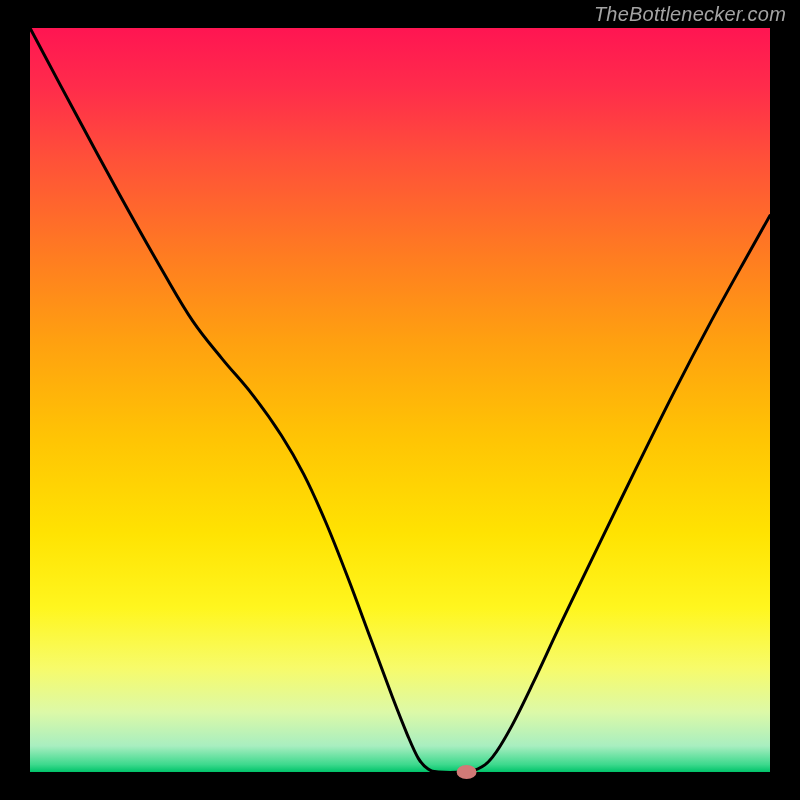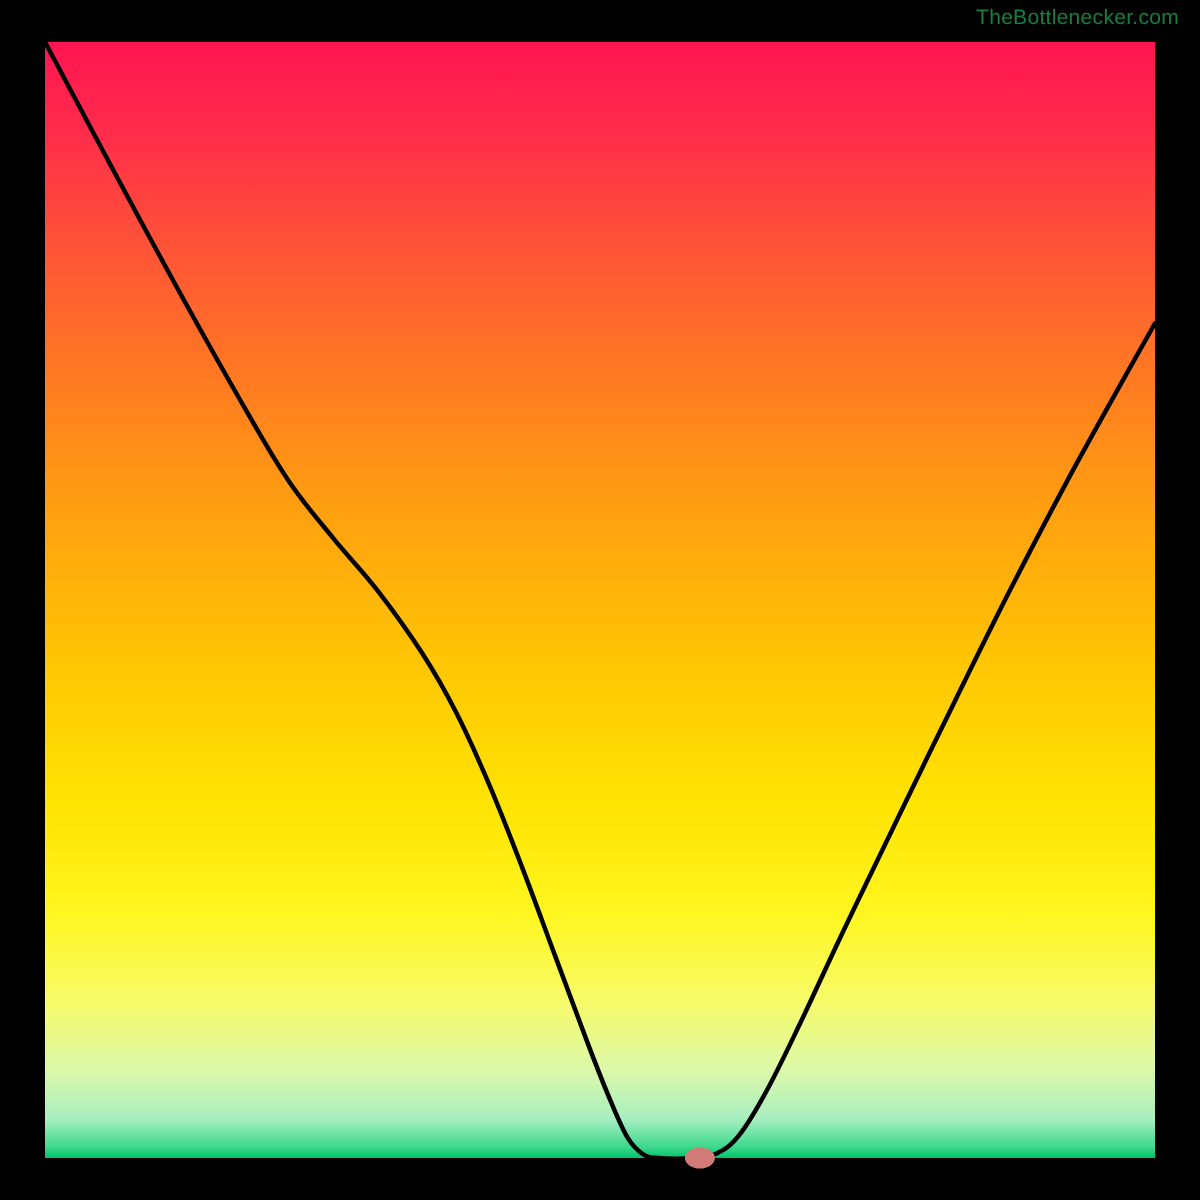--- a/index.html
+++ b/index.html
@@ -17,26 +17,27 @@
     background: #000;
   }
   .overlay {
     position: absolute;
     left: 0; top: 0;
     width: 800px; height: 800px;
     pointer-events: none;
   }
   .watermark {
     position: absolute;
-    color: #15803d;
+    color: #a3a3a3;
     font-family: Arial, Helvetica, sans-serif;
-    font-size: 14px;
+    font-size: 20px;
     font-weight: 400;
     letter-spacing: 0.2px;
     user-select: none;
+    font-style: italic;
   }
 </style>
 </head>
 <body>
 
 <div class="frame">
   <svg class="overlay" width="800" height="800" viewBox="0 0 800 800">
     <defs>
       <linearGradient id="bg-grad" x1="0" y1="0" x2="0" y2="1">
           <stop offset="0.00%" stop-color="#ff1552"></stop>

